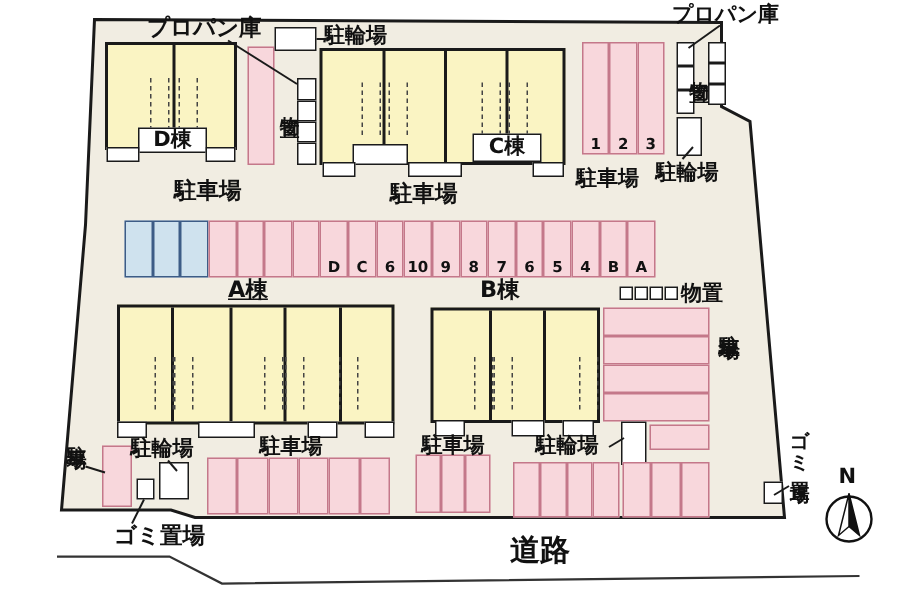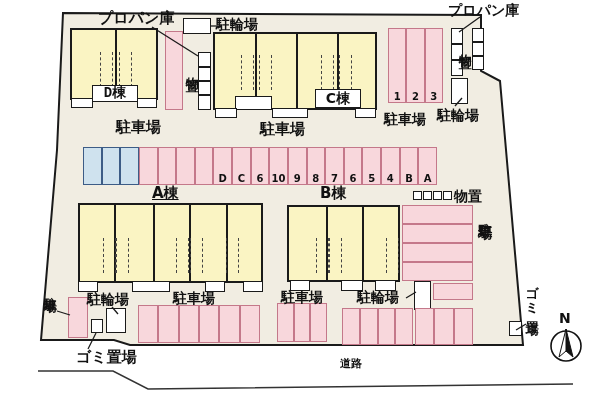--- a/index.html
+++ b/index.html
@@ -62,21 +62,21 @@
   <div class="stair" style="left:103px;top:238px;"></div>
   <div class="stair" style="left:116px;top:238px;"></div>
   <div class="stair" style="left:176px;top:238px;"></div>
   <div class="stair" style="left:190px;top:238px;"></div>
   <div class="stair" style="left:226px;top:238px;"></div>
   <div class="stair" style="left:316px;top:238px;"></div>
   <div class="stair" style="left:329px;top:238px;"></div>
   <div class="stair" style="left:386px;top:238px;"></div>
 
   <div class="notch" style="left:92px;top:85px;width:46px;height:17px;">
-    <span class="lbl" style="position:static;font-size:14px;font-family:Liberation Mono, monospace;">D棟</span>
+    <span class="lbl" style="position:static;font-size:14px;">D棟</span>
   </div>
   <div class="notch" style="left:235px;top:96px;width:37px;height:14px;"></div>
   <div class="notch" style="left:315px;top:89px;width:46px;height:19px;">
     <span class="lbl" style="position:static;font-size:14px;">C棟</span>
   </div>
   <div class="porch" style="left:71px;top:98px;width:22px;height:10px;"></div>
   <div class="porch" style="left:137px;top:98px;width:20px;height:10px;"></div>
   <div class="porch" style="left:215px;top:108px;width:22px;height:10px;"></div>
   <div class="porch" style="left:272px;top:108px;width:36px;height:10px;"></div>
   <div class="porch" style="left:355px;top:108px;width:21px;height:10px;"></div>
@@ -217,21 +217,21 @@
   <div class="lbl" style="left:320px;top:186px;font-size:15px;">B棟</div>
   <div class="lbl" style="left:454px;top:189px;font-size:14px;">物置</div>
   <div class="lbl vtext" style="left:478px;top:211px;font-size:14px;">駐車場</div>
   <div class="lbl vtext" style="left:43px;top:286px;font-size:13px;">駐車場</div>
   <div class="lbl" style="left:87px;top:292px;font-size:14px;">駐輪場</div>
   <div class="lbl" style="left:76px;top:350px;font-size:15px;">ゴミ置場</div>
   <div class="lbl" style="left:173px;top:291px;font-size:14px;">駐車場</div>
   <div class="lbl" style="left:281px;top:290px;font-size:14px;">駐車場</div>
   <div class="lbl" style="left:357px;top:290px;font-size:14px;">駐輪場</div>
   <div class="lbl vtext" style="left:525px;top:277px;font-size:13px;">ゴミ置場</div>
-  <div class="lbl" style="left:340px;top:358px;font-size:11px;">道路</div>
+  <div class="lbl" style="left:340px;top:358px;font-size:20px;font-family:Liberation Mono, monospace;">道路</div>
   <div class="lbl" style="left:559px;top:311px;font-size:14px;">N</div>
 
   <svg class="layer" width="600" height="400">
     <g stroke="#1a1a1a" stroke-width="1.3" fill="none">
       <path d="M152,27 L198,56"></path>
       <path d="M211,26 L218,26"></path>
       <path d="M480,17 L459,32"></path>
       <path d="M455,106 L462,98"></path>
       <path d="M57,311 L70,315"></path>
       <path d="M112,307 L118,314"></path>

